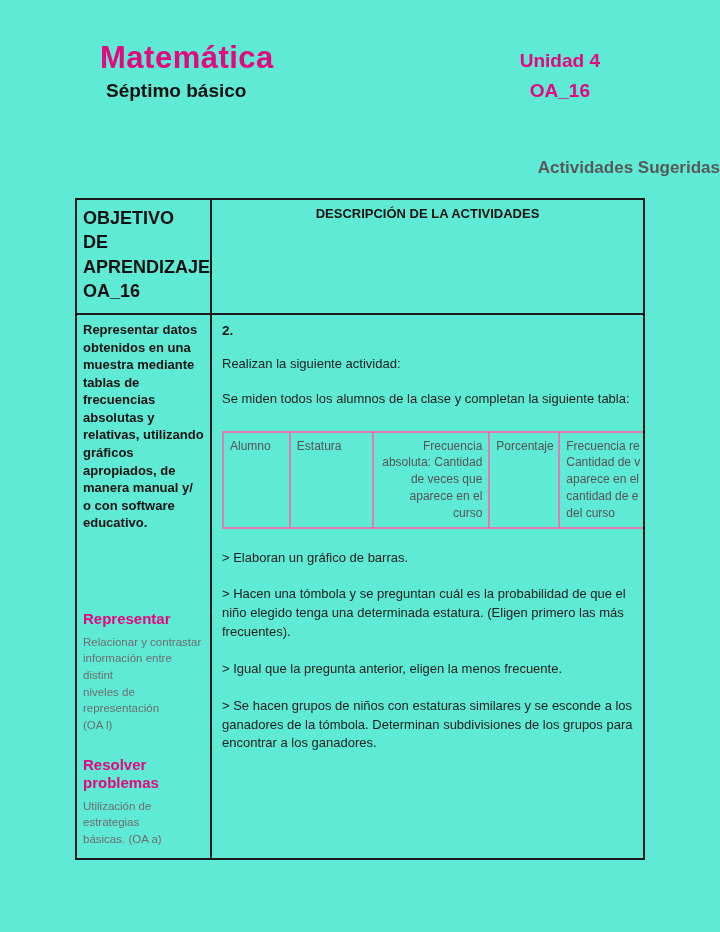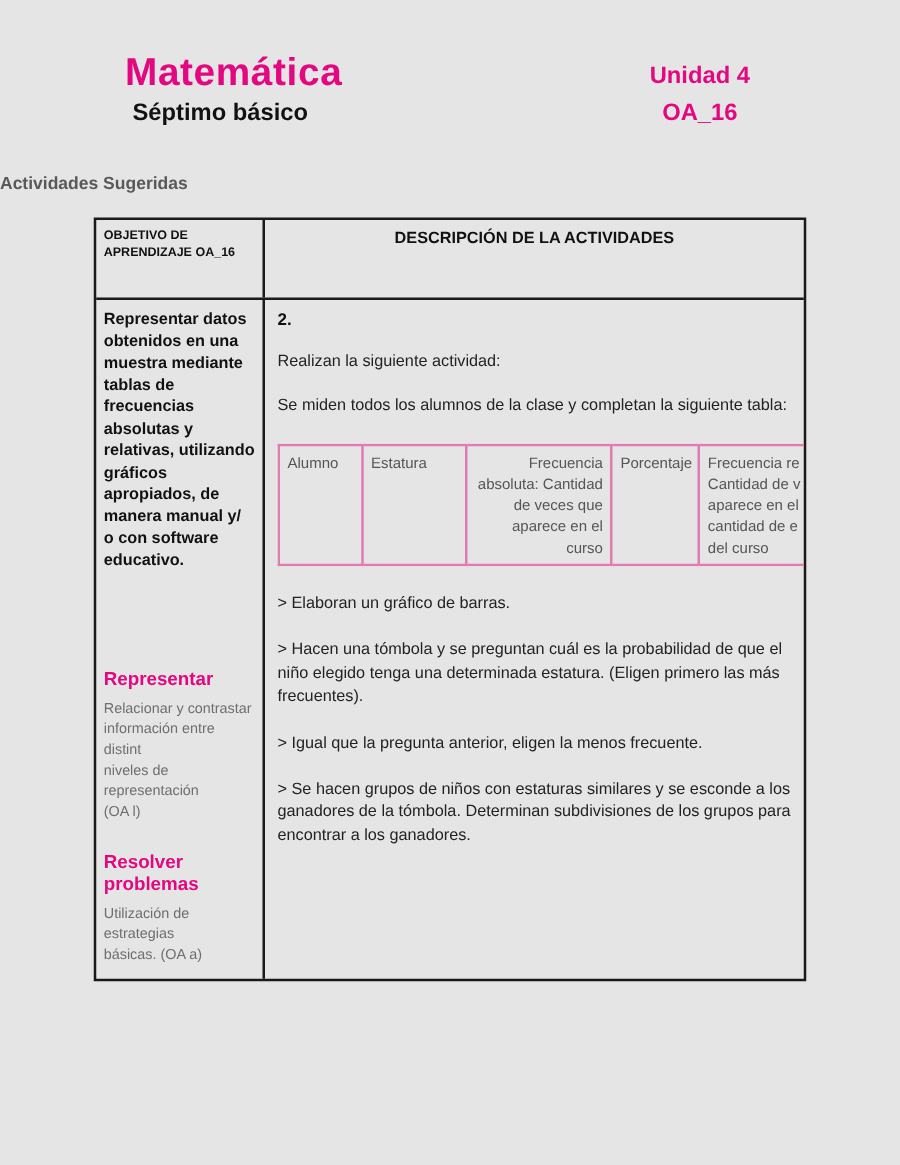--- a/index.html
+++ b/index.html
@@ -2,40 +2,40 @@
 <html style="--magenta: #e30880; --pink-border: #e27bb1; --gray-title: #595959; --gray-text: #6e6e6e; --table-border: #1a1a1a;"><head>
 <meta charset="utf-8">
 <style>
   * { margin:0; padding:0; box-sizing:border-box; }
   html,body { background:#ffffff; }
   body {
     width:720px; height:932px;
     font-family:"Liberation Sans", sans-serif;
     color:#111;
   }
-  .page { position:relative; width:720px; height:932px; background:#e5e5e5; overflow:hidden; }
+  .page { position:relative; width:720px; height:932px; background:#5eead4; overflow:hidden; }
 
   
   .header { display:flex; justify-content:space-between; padding:40px 120px 0 100px; }
   .doc-title { color:var(--magenta); font-size:31px; font-weight:bold; letter-spacing:.5px; }
   .doc-subtitle { color:#111; font-size:19px; font-weight:bold; margin-top:4px; padding-left:6px; }
   .header-right { text-align:center; padding-top:10px; }
   .unit-label { color:var(--magenta); font-size:19px; font-weight:bold; }
   .oa-label { color:var(--magenta); font-size:19px; font-weight:bold; margin-top:8px; }
 
   
-  .section-title { text-align:left; color:var(--gray-title); font-size:14px; font-weight:bold; margin-top:36px; }
+  .section-title { text-align:right; color:var(--gray-title); font-size:17px; font-weight:bold; margin-top:56px; }
 
   
   .main-table { margin:20px 75px 0 75px; border:2px solid var(--table-border); }
   .t-row { display:flex; }
   .header-row { border-bottom:2px solid var(--table-border); min-height:64px; }
   .cell-left { width:135px; flex:0 0 135px; border-right:2px solid var(--table-border); padding:6px 6px 10px 6px; }
   .cell-right { flex:1; padding:4px 10px 14px 10px; min-width:0; }
-  .header-row .cell-left { font-weight:bold; font-size:10px; line-height:1.35; }
+  .header-row .cell-left { font-weight:bold; font-size:18px; line-height:1.35; }
   .header-row .cell-right { font-weight:bold; font-size:13px; text-align:center; padding-top:6px; }
   .body-row { min-height:512px; }
 
   
   .objective { font-weight:bold; font-size:13px; line-height:1.35; color:#111; }
   .sec-title { color:var(--magenta); font-weight:bold; font-size:15px; line-height:1.2; }
   .sec-first { margin-top:78px; }
   .sec-next { margin-top:22px; }
   .sec-body { color:var(--gray-text); font-size:11.5px; line-height:1.45; white-space:pre-line; margin-top:6px; }
 

